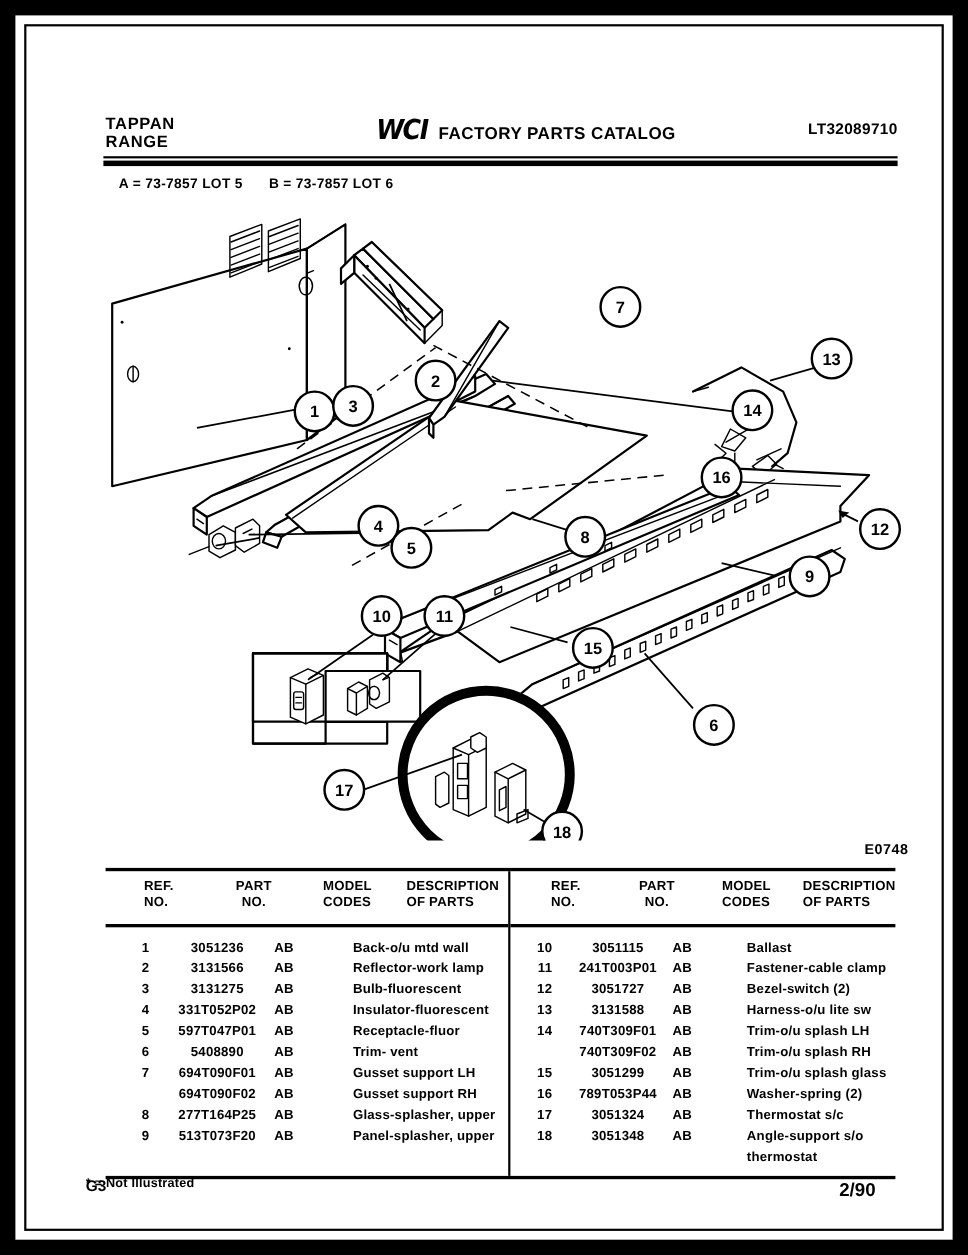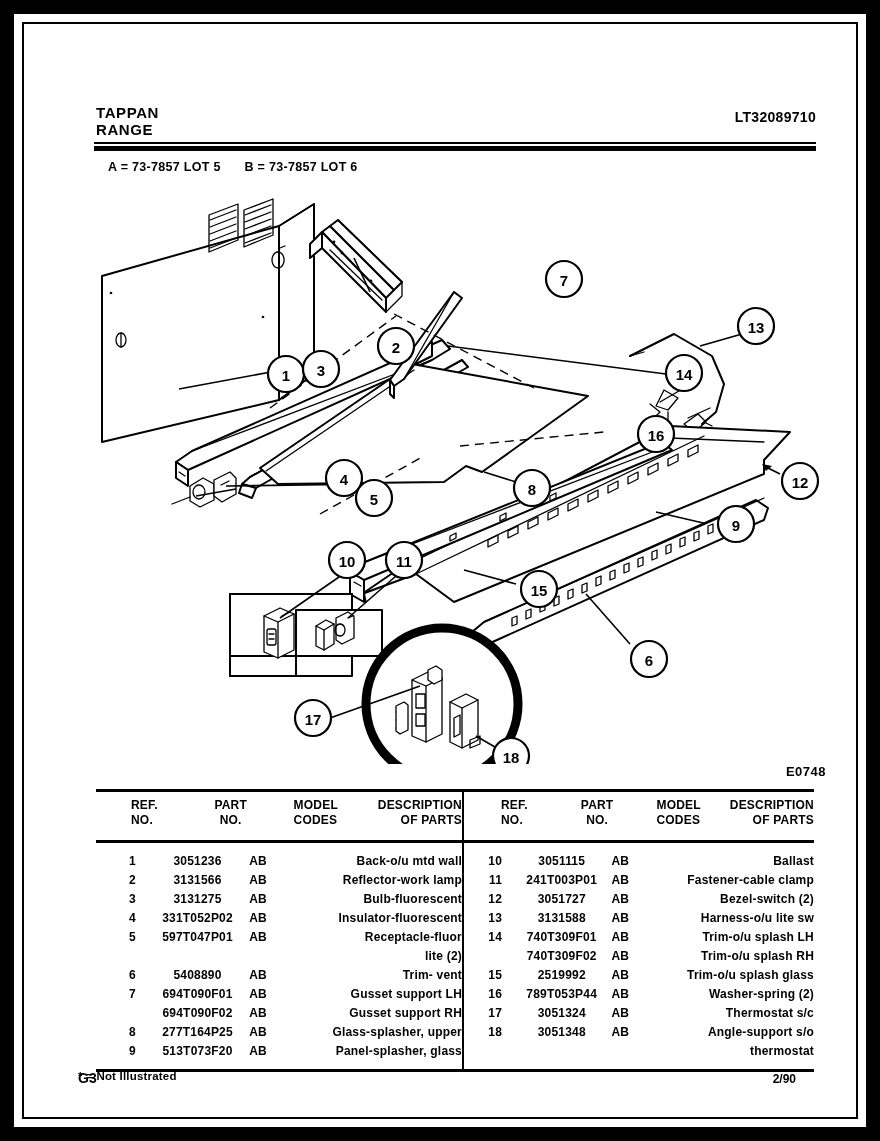--- a/index.html
+++ b/index.html
@@ -136,21 +136,21 @@
   .hdr-row .cell { line-height: 15px; margin-left: 29px; }
   .hdr-row .cell span { display: block; white-space: nowrap; }
 
   .data-rows { padding-top: 9px; padding-bottom: 8px; }
   .data-row { height: 19px; line-height: 19px; }
 
   .cell { box-sizing: border-box; }
   .c-ref   { width: 52px; text-align: right; padding-right: 8px; }
   .c-part  { width: 106px; text-align: center; }
   .c-model { width: 74px; text-align: left; }
-  .c-desc  { width: 136px; text-align: right; white-space: nowrap; }
+  .c-desc  { width: 136px; text-align: left; white-space: nowrap; }
 
   .tbl-half.left  .c-ref { width: 50px; padding-left: 6px; padding-right: 10px; }
   .tbl-half.left  .c-part { width: 104px; }
   .tbl-half.left  .c-model { width: 72px; }
   .tbl-half.left  .c-desc { width: 142px; }
 
   .tbl-half.right .c-ref { width: 50px; padding-left: 8px; padding-right: 10px; }
   .tbl-half.right .c-part { width: 106px; }
   .tbl-half.right .c-model { width: 72px; }
   .tbl-half.right .c-desc { width: 144px; }
@@ -165,21 +165,21 @@
   .foot-note {
     position: absolute; left: 0; top: 0;
     font-size: 11.5px; font-weight: bold; letter-spacing: 0.2px;
   }
   .foot-page {
     position: absolute; left: 0; right: 0; top: 0;
     text-align: left; font-size: 14px; font-weight: bold;
   }
   .foot-date {
     position: absolute; right: 0; top: 2px;
-    font-size: 12px; font-weight: bold;
+    font-size: 17px; font-weight: bold;
   }
 
   
   .ln { fill: none; stroke: #000; stroke-width: 2; stroke-linejoin: round; stroke-linecap: round; }
   .ln-thin { fill: none; stroke: #000; stroke-width: 1.3; stroke-linejoin: round; stroke-linecap: round; }
   .ln-lead { fill: none; stroke: #000; stroke-width: 1.6; }
   .ln-dash { fill: none; stroke: #000; stroke-width: 1.4; stroke-dasharray: 9 6; }
   .fillw { fill: #ffffff; stroke: #000; stroke-width: 2; stroke-linejoin: round; }
   .fillw-thin { fill: #ffffff; stroke: #000; stroke-width: 1.3; stroke-linejoin: round; }
   .fillb { fill: #000000; stroke: none; }
@@ -200,20 +200,24 @@
   <div class="frame-bar frame-left"></div>
   <div class="frame-bar frame-right"></div>
   <div class="frame-inner"></div>
 
   <div id="content">
 
     <div id="header">
       <div class="brand">
         <div>TAPPAN</div>
         <div>RANGE</div>
+      </div>
+      <div class="catalog-block">
+        <span class="wci-logo">WCI</span>
+        <span class="catalog-title">FACTORY PARTS CATALOG</span>
       </div>
       <div class="doc-code">LT32089710</div>
     </div>
 
     <div id="rule-thin"></div>
     <div id="rule-thick"></div>
 
     <div id="lot-line">
       <span>A = 73-7857 LOT 5</span>
       <span class="lot-b">B = 73-7857 LOT 6</span>
@@ -572,26 +576,20 @@
                 <div class="cell c-model">AB</div>
                 <div class="cell c-desc">Insulator-fluorescent</div>
               </div>
               <div class="data-row">
                 <div class="cell c-ref">5</div>
                 <div class="cell c-part">597T047P01</div>
                 <div class="cell c-model">AB</div>
                 <div class="cell c-desc">Receptacle-fluor</div>
               </div>
               <div class="data-row">
-                <div class="cell c-ref"></div>
-                <div class="cell c-part"></div>
-                <div class="cell c-model"></div>
-                <div class="cell c-desc">lite (2)</div>
-              </div>
-              <div class="data-row">
                 <div class="cell c-ref">6</div>
                 <div class="cell c-part">5408890</div>
                 <div class="cell c-model">AB</div>
                 <div class="cell c-desc">Trim- vent</div>
               </div>
               <div class="data-row">
                 <div class="cell c-ref">7</div>
                 <div class="cell c-part">694T090F01</div>
                 <div class="cell c-model">AB</div>
                 <div class="cell c-desc">Gusset support LH</div>
@@ -605,21 +603,21 @@
               <div class="data-row">
                 <div class="cell c-ref">8</div>
                 <div class="cell c-part">277T164P25</div>
                 <div class="cell c-model">AB</div>
                 <div class="cell c-desc">Glass-splasher, upper</div>
               </div>
               <div class="data-row">
                 <div class="cell c-ref">9</div>
                 <div class="cell c-part">513T073F20</div>
                 <div class="cell c-model">AB</div>
-                <div class="cell c-desc">Panel-splasher, glass</div>
+                <div class="cell c-desc">Panel-splasher, upper</div>
               </div>
             </div>
         </div>
 
         <div class="tbl-half right">
           <div class="hdr-row">
             <div class="cell c-ref">
               <span>REF.</span>
               <span>NO.</span>
             </div>
@@ -669,21 +667,21 @@
                 <div class="cell c-desc">Trim-o/u splash LH</div>
               </div>
               <div class="data-row">
                 <div class="cell c-ref"></div>
                 <div class="cell c-part">740T309F02</div>
                 <div class="cell c-model">AB</div>
                 <div class="cell c-desc">Trim-o/u splash RH</div>
               </div>
               <div class="data-row">
                 <div class="cell c-ref">15</div>
-                <div class="cell c-part">2519992</div>
+                <div class="cell c-part">3051299</div>
                 <div class="cell c-model">AB</div>
                 <div class="cell c-desc">Trim-o/u splash glass</div>
               </div>
               <div class="data-row">
                 <div class="cell c-ref">16</div>
                 <div class="cell c-part">789T053P44</div>
                 <div class="cell c-model">AB</div>
                 <div class="cell c-desc">Washer-spring (2)</div>
               </div>
               <div class="data-row">

